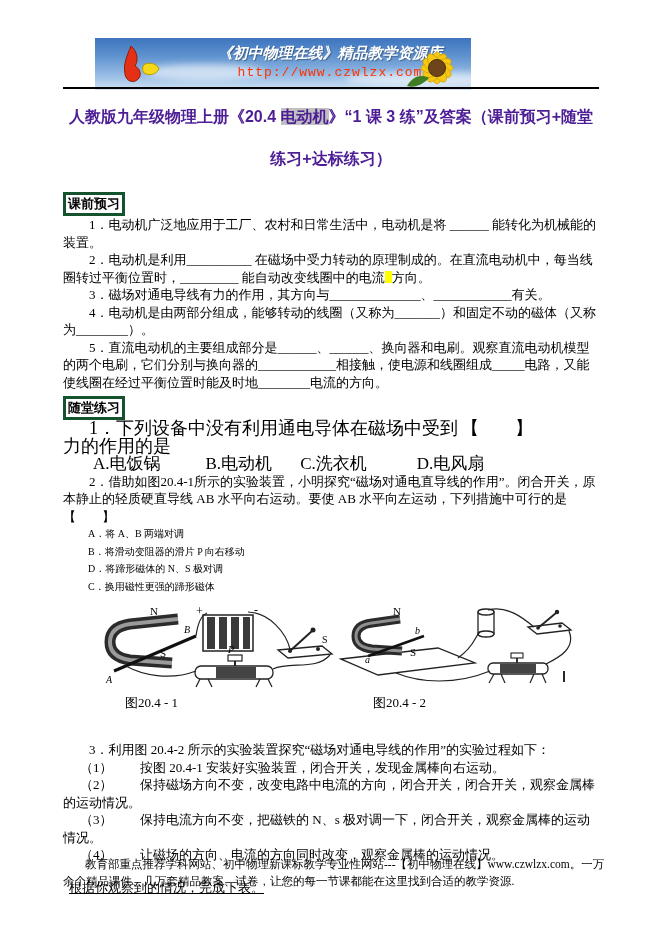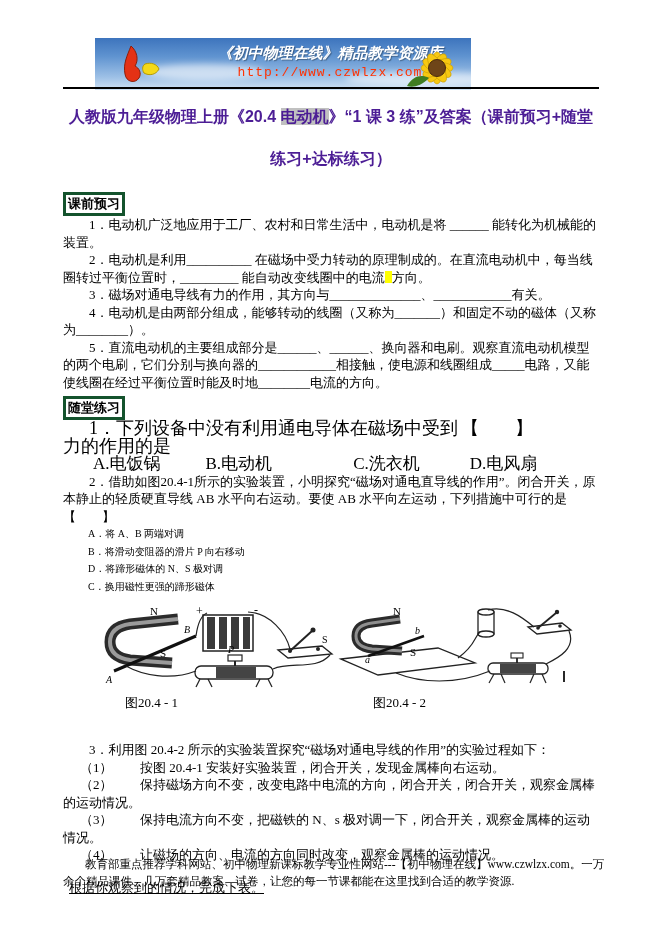--- a/index.html
+++ b/index.html
@@ -69,21 +69,21 @@
   }
   .ymark { display: inline-block; width: 7px; height: 12px; background: #ffff00; vertical-align: -1px; }
 
   .q-line { display: flex; font-size: 18px; line-height: 17.5px; }
   .q-line .qtext { text-indent: 26px; }
   .q-line .bracket { margin-left: auto; margin-right: 66px; white-space: nowrap; }
 
   .opt-row { display: flex; font-size: 17px; line-height: 17.5px; }
   .opt-row span:nth-child(1) { margin-left: 30px; }
   .opt-row span:nth-child(2) { margin-left: 45px; }
-  .opt-row span:nth-child(3) { margin-left: 81px; }
+  .opt-row span:nth-child(3) { margin-left: 28px; }
   .opt-row span:nth-child(4) { margin-left: 50px; }
 
   .abcd { font-size: 10px; line-height: 17.5px; padding-left: 25px; }
   .bracket-line { font-size: 13px; line-height: 17.5px; }
 
   
   .figures { display: flex; margin-top: 8px; margin-left: 37px; }
   .figure { width: 235px; }
   .figure + .figure { margin-left: 3px; }
   .fig-caption { font-size: 13px; line-height: 17px; padding-left: 25px; margin-top: 2px; }

